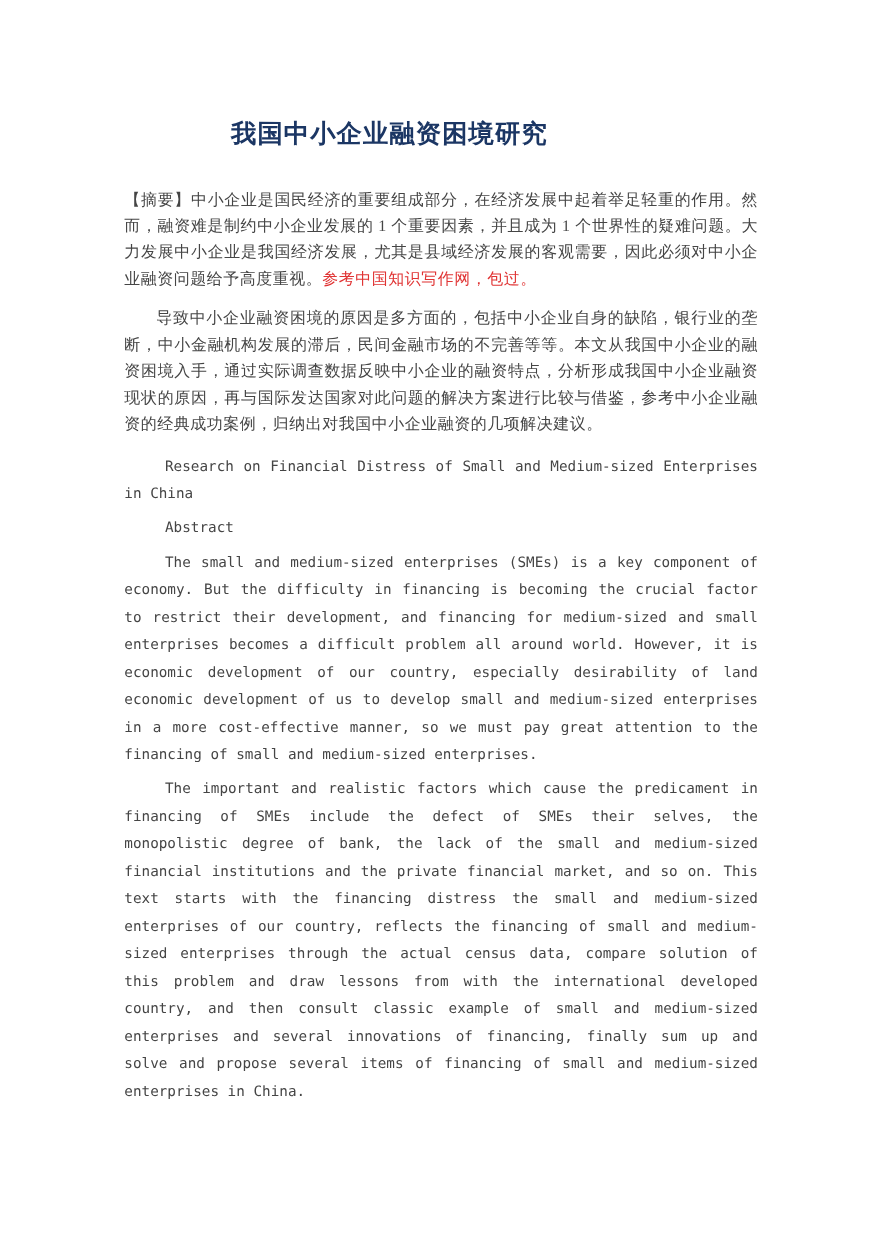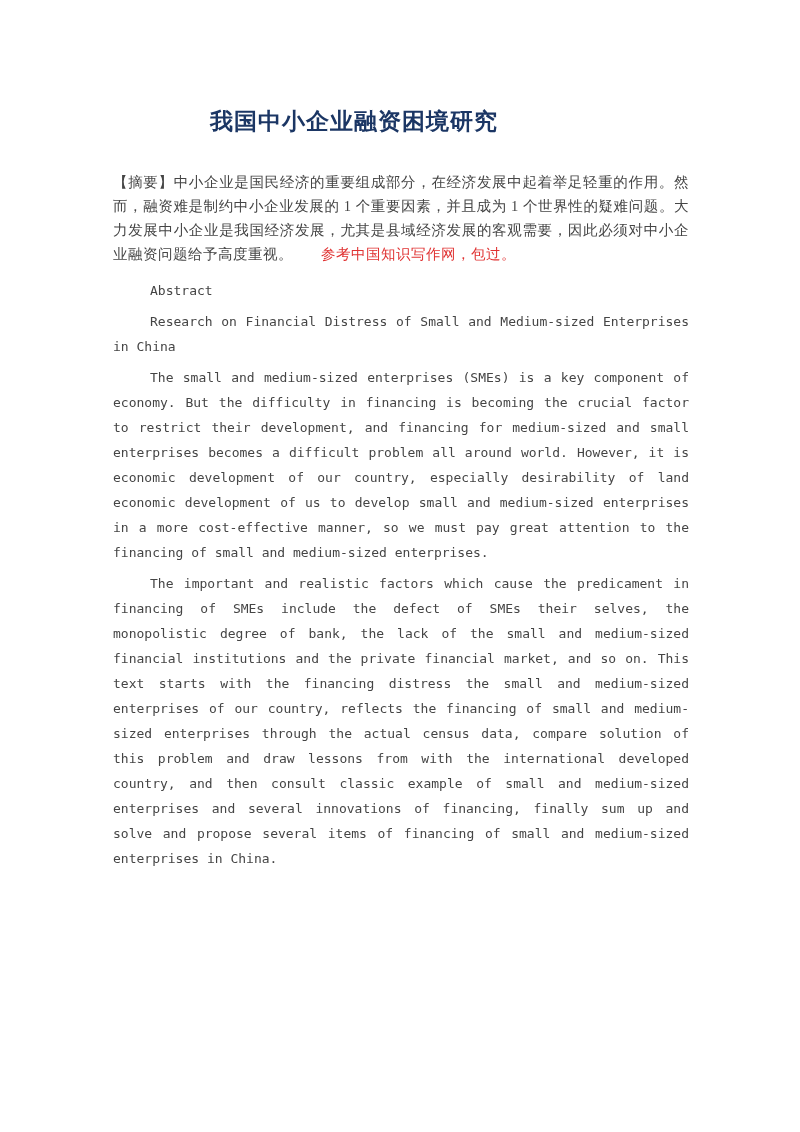--- a/index.html
+++ b/index.html
@@ -55,37 +55,37 @@
     line-height: 25px;
     text-align: justify;
     color: var(--body_text, #454545);
     margin-bottom: 6px;
   }
 
   p.en.indent-en { text-indent: 37px; }
 
   .red-inline {
     color: var(--promo_red, #e03333);
-    margin-left: 28px;
   }
 </style>
 </head>
 <body>
 
 <div class="page">
   <div class="content">
 
     <h1 class="doc-title">我国中小企业融资困境研究</h1>
 
     <p class="cn abstract"><span>【摘要】中小企业是国民经济的重要组成部分，在经济发展中起着举足轻重的作用。然而，融资难是制约中小企业发展的 1 个重要因素，并且成为 1 个世界性的疑难问题。大力发展中小企业是我国经济发展，尤其是县域经济发展的客观需要，因此必须对中小企业融资问题给予高度重视。</span><span class="red-inline">参考中国知识写作网，包过。</span></p>
 
+    <p class="cn body-para">导致中小企业融资困境的原因是多方面的，包括中小企业自身的缺陷，银行业的垄断，中小金融机构发展的滞后，民间金融市场的不完善等等。本文从我国中小企业的融资困境入手，通过实际调查数据反映中小企业的融资特点，分析形成我国中小企业融资现状的原因，再与国际发达国家对此问题的解决方案进行比较与借鉴，参考中小企业融资的经典成功案例，归纳出对我国中小企业融资的几项解决建议。</p>
 
 
+    <p class="en indent-en">Research on Financial Distress of Small and Medium-sized Enterprises in China</p>
+
     <p class="en indent-en">Abstract</p>
-
-    <p class="en indent-en">Research on Financial Distress of Small and Medium-sized Enterprises in China</p>
 
     <p class="en indent-en">The small and medium-sized enterprises (SMEs) is a key component of economy. But the difficulty in financing is becoming the crucial factor to restrict their development, and financing for medium-sized and small enterprises becomes a difficult problem all around world. However, it is economic development of our country, especially desirability of land economic development of us to develop small and medium-sized enterprises in a more cost-effective manner, so we must pay great attention to the financing of small and medium-sized enterprises.</p>
 
     <p class="en indent-en">The important and realistic factors which cause the predicament in financing of SMEs include the defect of SMEs their selves, the monopolistic degree of bank, the lack of the small and medium-sized financial institutions and the private financial market, and so on. This text starts with the financing distress the small and medium-sized enterprises of our country, reflects the financing of small and medium-sized enterprises through the actual census data, compare solution of this problem and draw lessons from with the international developed country, and then consult classic example of small and medium-sized enterprises and several innovations of financing, finally sum up and solve and propose several items of financing of small and medium-sized enterprises in China.</p>
 
   </div>
 </div>
 
 </body></html>

